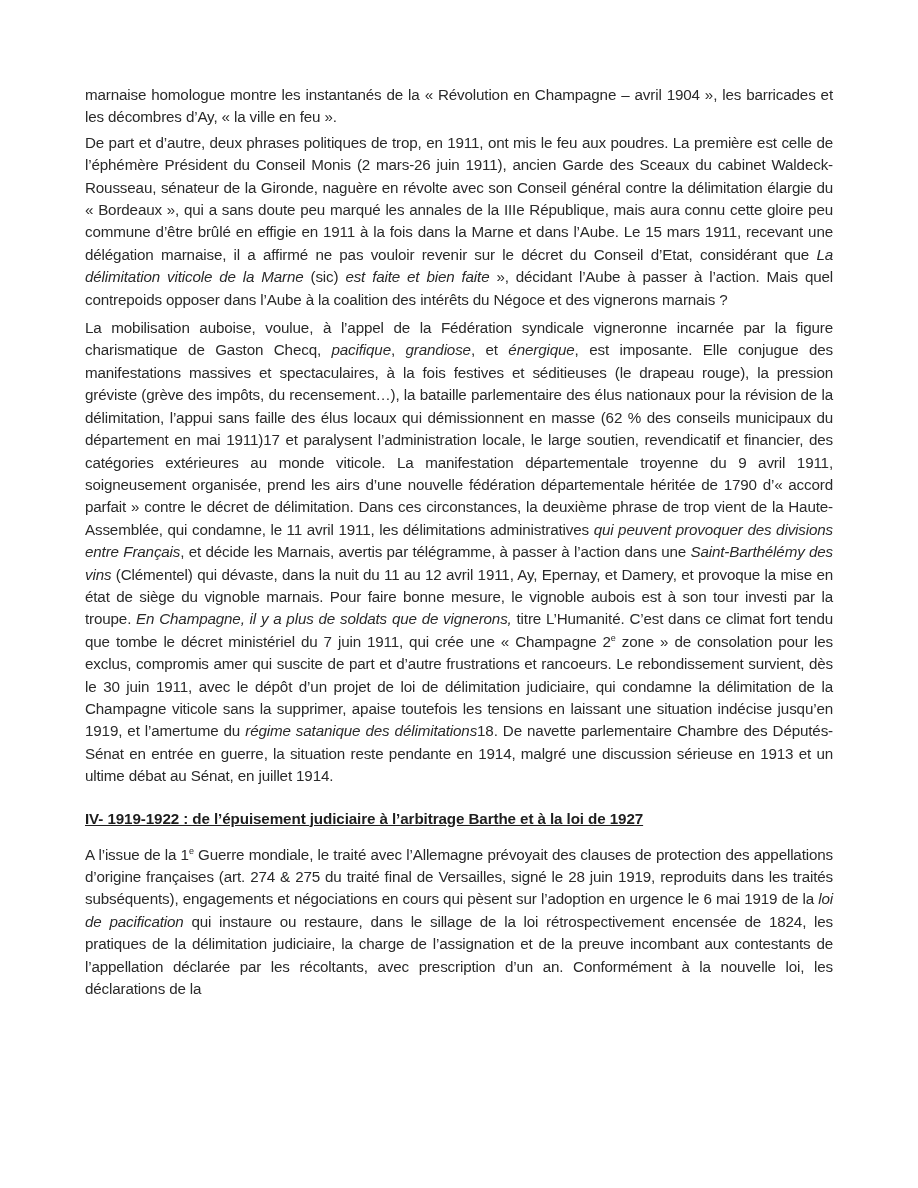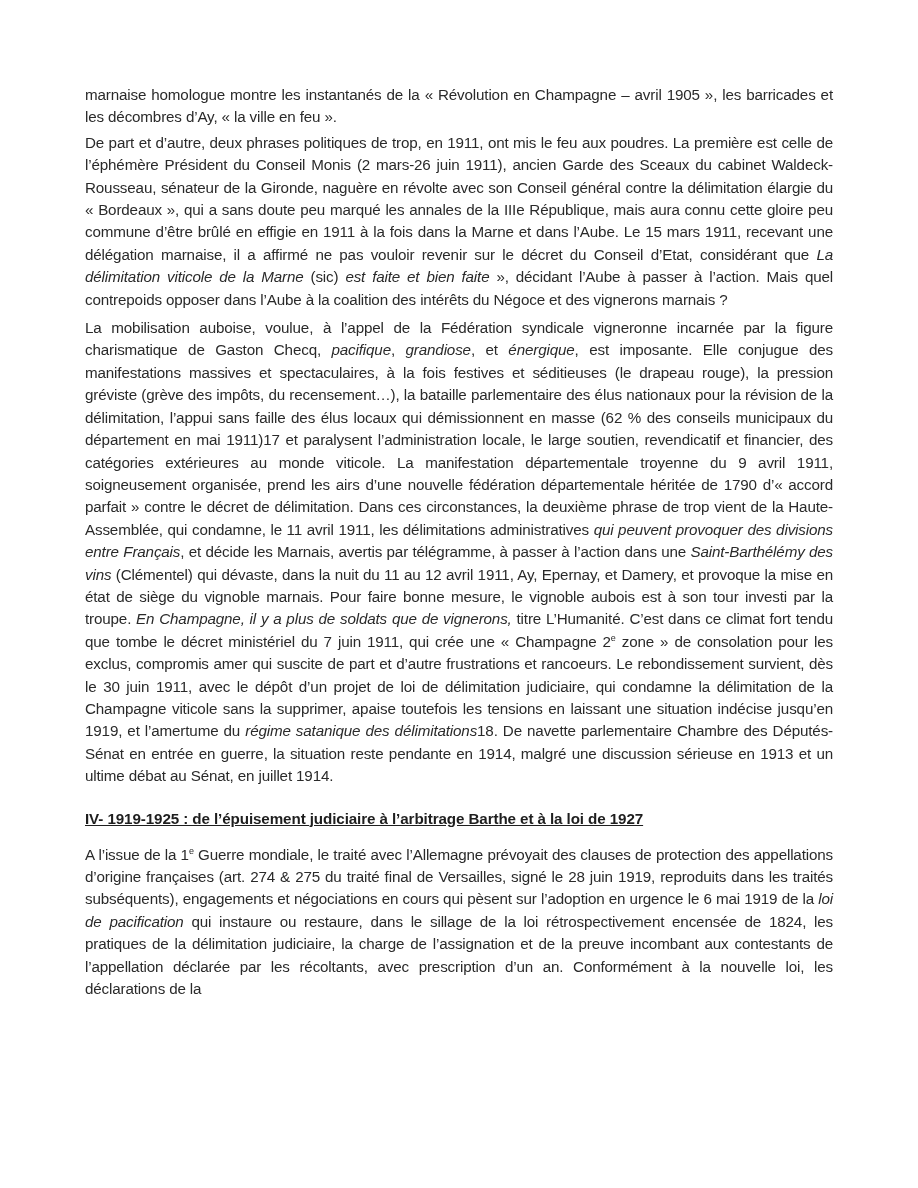--- a/index.html
+++ b/index.html
@@ -30,18 +30,18 @@
     font-weight: bold;
     text-decoration: underline;
     color: #1e1e1e;
     letter-spacing: -0.1px;
   }
 </style>
 </head>
 <body>
 
 <div class="page">
-  <p class="p1"><span>marnaise homologue montre les instantanés de la « Révolution en Champagne – avril 1905 », les barricades et les décombres d’Ay, « la ville en feu ».</span></p>
+  <p class="p1"><span>marnaise homologue montre les instantanés de la « Révolution en Champagne – avril 1904 », les barricades et les décombres d’Ay, « la ville en feu ».</span></p>
   <p><span>De part et d’autre, deux phrases politiques de trop, en 1911, ont mis le feu aux poudres. La première est celle de l’éphémère Président du Conseil Monis (2 mars-26 juin 1911), ancien Garde des Sceaux du cabinet Waldeck-Rousseau, sénateur de la Gironde, naguère en révolte avec son Conseil général contre la délimitation élargie du « Bordeaux », qui a sans doute peu marqué les annales de la IIIe République, mais aura connu cette gloire peu commune d’être brûlé en effigie en 1911 à la fois dans la Marne et dans l’Aube. Le 15 mars 1911, recevant une délégation marnaise, il a affirmé ne pas vouloir revenir sur le décret du Conseil d’Etat, considérant que </span><em>La délimitation viticole de la Marne</em><span> (sic) </span><em>est faite et bien faite</em><span> », décidant l’Aube à passer à l’action. Mais quel contrepoids opposer dans l’Aube à la coalition des intérêts du Négoce et des vignerons marnais ?</span></p>
   <p class="last"><span>La mobilisation auboise, voulue, à l’appel de la Fédération syndicale vigneronne incarnée par la figure charismatique de Gaston Checq, </span><em>pacifique</em><span>, </span><em>grandiose</em><span>, et </span><em>énergique</em><span>, est imposante. Elle conjugue des manifestations massives et spectaculaires, à la fois festives et séditieuses (le drapeau rouge), la pression gréviste (grève des impôts, du recensement…), la bataille parlementaire des élus nationaux pour la révision de la délimitation, l’appui sans faille des élus locaux qui démissionnent en masse (62 % des conseils municipaux du département en mai 1911)</span><a class="fn">17</a><span> et paralysent l’administration locale, le large soutien, revendicatif et financier, des catégories extérieures au monde viticole. La manifestation départementale troyenne du 9 avril 1911, soigneusement organisée, prend les airs d’une nouvelle fédération départementale héritée de 1790 d’« accord parfait » contre le décret de délimitation. Dans ces circonstances, la deuxième phrase de trop vient de la Haute-Assemblée, qui condamne, le 11 avril 1911, les délimitations administratives </span><em>qui peuvent provoquer des divisions entre Français</em><span>, et décide les Marnais, avertis par télégramme, à passer à l’action dans une </span><em>Saint-Barthélémy des vins</em><span>  (Clémentel) qui dévaste, dans la nuit du 11 au 12 avril 1911, Ay, Epernay, et Damery, et provoque la mise en état de siège du vignoble marnais. Pour faire bonne mesure, le vignoble aubois est à son tour investi par la troupe. </span><em>En Champagne, il y a plus de soldats que de vignerons,</em><span> titre L’Humanité. C’est dans ce climat fort tendu que tombe le décret ministériel du 7 juin 1911, qui crée une « Champagne 2</span><sup>e</sup><span> zone » de consolation pour les exclus, compromis amer qui suscite de part et d’autre frustrations et rancoeurs. Le rebondissement survient, dès le 30 juin 1911, avec le dépôt d’un projet de loi de délimitation judiciaire, qui condamne la délimitation de la Champagne viticole sans la supprimer, apaise toutefois les tensions en laissant une situation indécise jusqu’en 1919, et l’amertume du </span><em>régime satanique des délimitations</em><a class="fn">18</a><span>. De navette parlementaire Chambre des Députés-Sénat en entrée en guerre, la situation reste pendante en 1914, malgré une discussion sérieuse en 1913 et un ultime débat au Sénat, en juillet 1914.</span></p>
-  <h2>IV- 1919-1925 : de l’épuisement judiciaire à l’arbitrage Barthe et à la loi de 1927</h2>
+  <h2>IV- 1919-1922 : de l’épuisement judiciaire à l’arbitrage Barthe et à la loi de 1927</h2>
   <p class="last"><span>A l’issue de la 1</span><sup>e</sup><span> Guerre mondiale, le traité avec l’Allemagne prévoyait des clauses de protection des appellations d’origine françaises (art. 274 &amp; 275 du traité final de Versailles, signé le 28 juin 1919, reproduits dans les traités subséquents), engagements et négociations en cours qui pèsent sur l’adoption en urgence le 6 mai 1919 de la </span><em>loi de pacification</em><span> qui instaure ou restaure, dans le sillage de la loi rétrospectivement encensée de 1824, les pratiques de la délimitation judiciaire, la charge de l’assignation et de la preuve incombant aux contestants de l’appellation déclarée par les récoltants, avec prescription d’un an. Conformément à la nouvelle loi, les déclarations de la</span></p>
 </div>
 
 </body></html>

